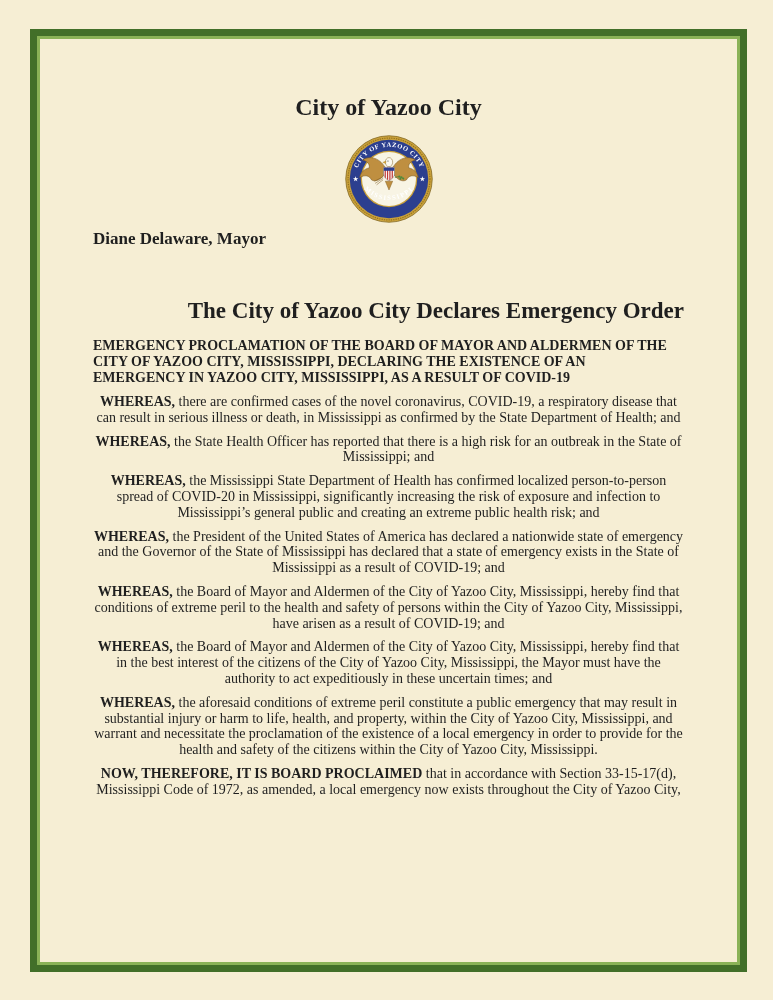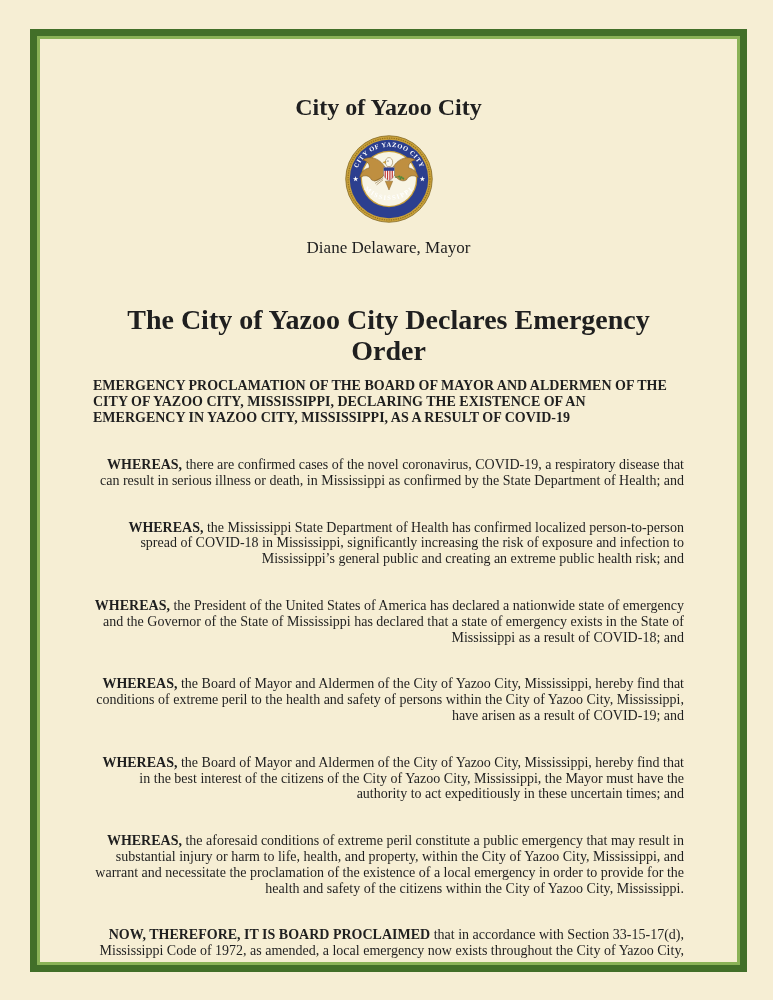--- a/index.html
+++ b/index.html
@@ -24,34 +24,34 @@
     position:absolute;top:39px;left:93px;width:591px;
   }
   .doc-title{
     font-size:24px;font-weight:bold;text-align:center;
     margin:0;padding-top:54px;line-height:28px;
   }
   .seal-wrap{text-align:center;margin-top:14px;line-height:0;}
   .seal{width:88px;height:88px;display:inline-block;}
   .seal text{font-family:"Liberation Serif","DejaVu Serif",serif;font-weight:bold;}
   .mayor{
-    font-size:17px;font-weight:normal;text-align:center;
-    margin:15px 0 0 0;line-height:20px;
+    font-size:17px;font-weight:bold;text-align:left;
+    margin:6px 0 0 0;line-height:20px;
   }
   .main-heading{
-    font-size:28px;font-weight:bold;text-align:center;
+    font-size:23px;font-weight:bold;text-align:right;
     margin:46px 0 0 0;line-height:31px;
   }
   .caps-block{
     font-size:14px;font-weight:bold;line-height:16px;
     margin:12px 12px 0 0;text-align:left;
   }
   .para{
     font-size:14px;line-height:15.8px;
-    margin:31px 0 0 0;text-align:right;
+    margin:8px 0 0 0;text-align:center;
   }
   .para b{font-weight:bold;}
 </style>
 </head>
 <body>
 
 <div class="page">
 
   <div class="frame">
     <div class="frame-inner"></div>
@@ -122,24 +122,25 @@
     <p class="mayor">Diane Delaware, Mayor</p>
 
     <h2 class="main-heading">
       <span>The City of Yazoo City Declares Emergency Order</span><br>
     </h2>
 
     <p class="caps-block">EMERGENCY PROCLAMATION OF THE BOARD OF MAYOR AND ALDERMEN OF THE CITY OF YAZOO CITY, MISSISSIPPI, DECLARING THE EXISTENCE OF AN EMERGENCY IN YAZOO CITY, MISSISSIPPI, AS A RESULT OF COVID-19</p>
 
     <p class="para"><b>WHEREAS,</b> <span>there are confirmed cases of the novel coronavirus, COVID-19, a respiratory disease that can result in serious illness or death, in Mississippi as confirmed by the State Department of Health; and</span></p>
 
+    <p class="para"><b>WHEREAS,</b> <span>the State Health Officer has reported that there is a high risk for an outbreak in the State of Mississippi; and</span></p>
 
-    <p class="para"><b>WHEREAS,</b> <span>the Mississippi State Department of Health has confirmed localized person-to-person spread of COVID-18 in Mississippi, significantly increasing the risk of exposure and infection to Mississippi’s general public and creating an extreme public health risk; and</span></p>
+    <p class="para"><b>WHEREAS,</b> <span>the Mississippi State Department of Health has confirmed localized person-to-person spread of COVID-20 in Mississippi, significantly increasing the risk of exposure and infection to Mississippi’s general public and creating an extreme public health risk; and</span></p>
 
-    <p class="para"><b>WHEREAS,</b> <span>the President of the United States of America has declared a nationwide state of emergency and the Governor of the State of Mississippi has declared that a state of emergency exists in the State of Mississippi as a result of COVID-18; and</span></p>
+    <p class="para"><b>WHEREAS,</b> <span>the President of the United States of America has declared a nationwide state of emergency and the Governor of the State of Mississippi has declared that a state of emergency exists in the State of Mississippi as a result of COVID-19; and</span></p>
 
     <p class="para"><b>WHEREAS,</b> <span>the Board of Mayor and Aldermen of the City of Yazoo City, Mississippi, hereby find that conditions of extreme peril to the health and safety of persons within the City of Yazoo City, Mississippi, have arisen as a result of COVID-19; and</span></p>
 
     <p class="para"><b>WHEREAS,</b> <span>the Board of Mayor and Aldermen of the City of Yazoo City, Mississippi, hereby find that in the best interest of the citizens of the City of Yazoo City, Mississippi, the Mayor must have the authority to act expeditiously in these uncertain times; and</span></p>
 
     <p class="para"><b>WHEREAS,</b> <span>the aforesaid conditions of extreme peril constitute a public emergency that may result in substantial injury or harm to life, health, and property, within the City of Yazoo City, Mississippi, and warrant and necessitate the proclamation of the existence of a local emergency in order to provide for the health and safety of the citizens within the City of Yazoo City, Mississippi.</span></p>
 
     <p class="para"><b>NOW, THEREFORE, IT IS BOARD PROCLAIMED</b> <span>that in accordance with Section 33-15-17(d), Mississippi Code of 1972, as amended, a local emergency now exists throughout the City of Yazoo City,</span></p>
 
   </div>

